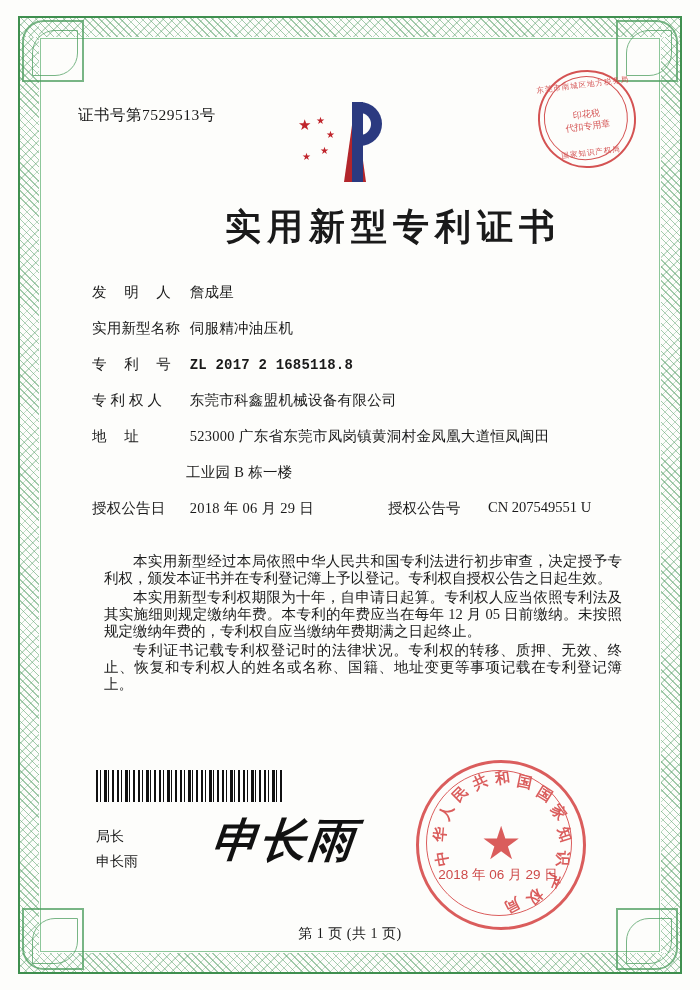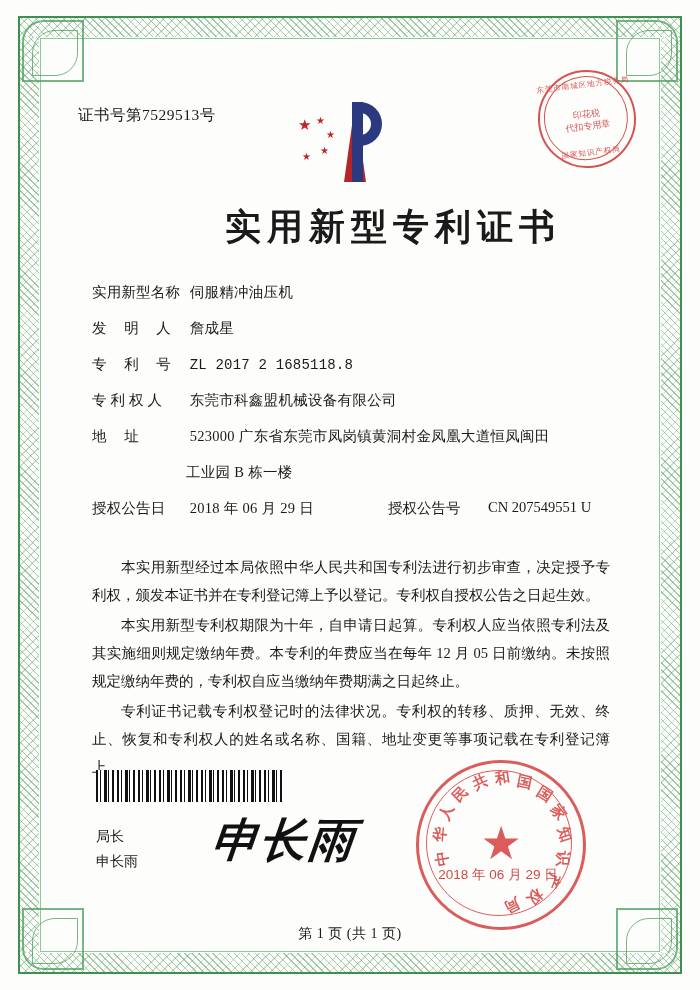--- a/index.html
+++ b/index.html
@@ -208,42 +208,43 @@
     letter-spacing: 7px;
   }
   .row .val {
     display: inline-block;
     letter-spacing: 0.3px;
   }
   .row .val.mono {
     font-family: "Liberation Mono", monospace;
     font-size: 14px;
     letter-spacing: 0.2px;
+    font-weight: bold;
   }
   .row.cont .val {
     margin-left: 94px;
   }
   .row .right-lbl {
     position: absolute;
     left: 296px;
     top: 0;
   }
   .row .right-val {
     position: absolute;
     left: 396px;
     top: 0;
   }
 
   
   .body-text {
     position: absolute;
-    left: 92px; top: 553px;
+    left: 104px; top: 553px;
     width: 518px;
     font-size: 14.5px;
-    line-height: 28px;
+    line-height: 17px;
     text-align: justify;
   }
   .body-text p {
     margin: 0 0 2px 0;
     text-indent: 29px;
   }
 
   
   .barcode {
     position: absolute;
@@ -367,27 +368,27 @@
       <div>代扣专用章</div>
     </div>
     <div class="arc-bottom">国家知识产权局</div>
   </div>
 
   <div class="main-title">实用新型专利证书</div>
 
   <div class="fields">
 
     <div class="row">
+      <span class="lbl spaced">发 明 人</span>
+      <span class="val">詹成星</span>
+    </div>
+
+    <div class="row">
       <span class="lbl">实用新型名称</span>
       <span class="val">伺服精冲油压机</span>
-    </div>
-
-    <div class="row">
-      <span class="lbl spaced">发 明 人</span>
-      <span class="val">詹成星</span>
     </div>
 
     <div class="row">
       <span class="lbl spaced">专 利 号</span>
       <span class="val mono">ZL 2017 2 1685118.8</span>
     </div>
 
 
     <div class="row">
       <span class="lbl">专 利 权 人</span>

